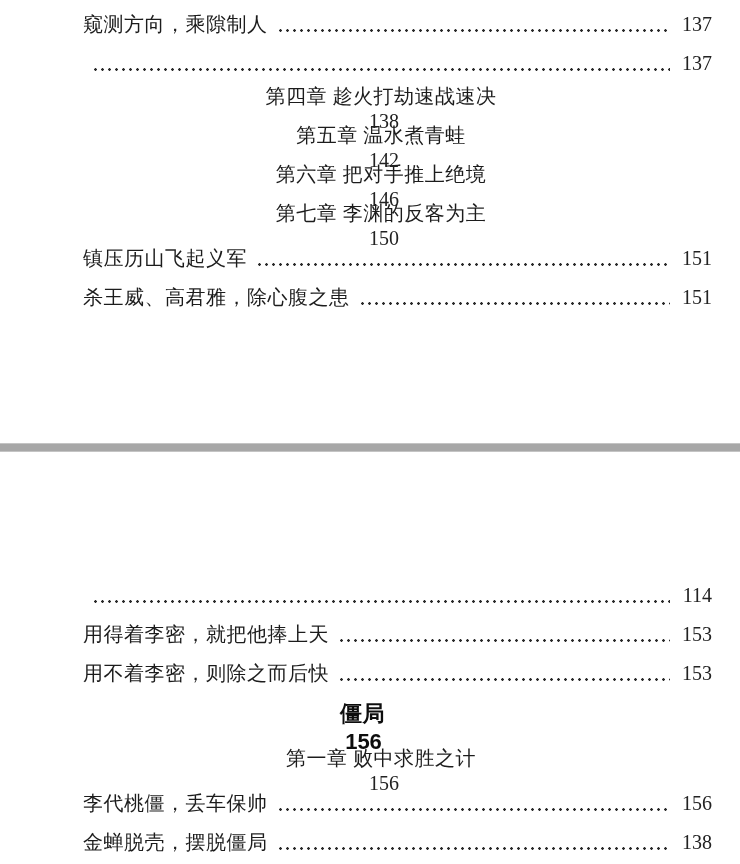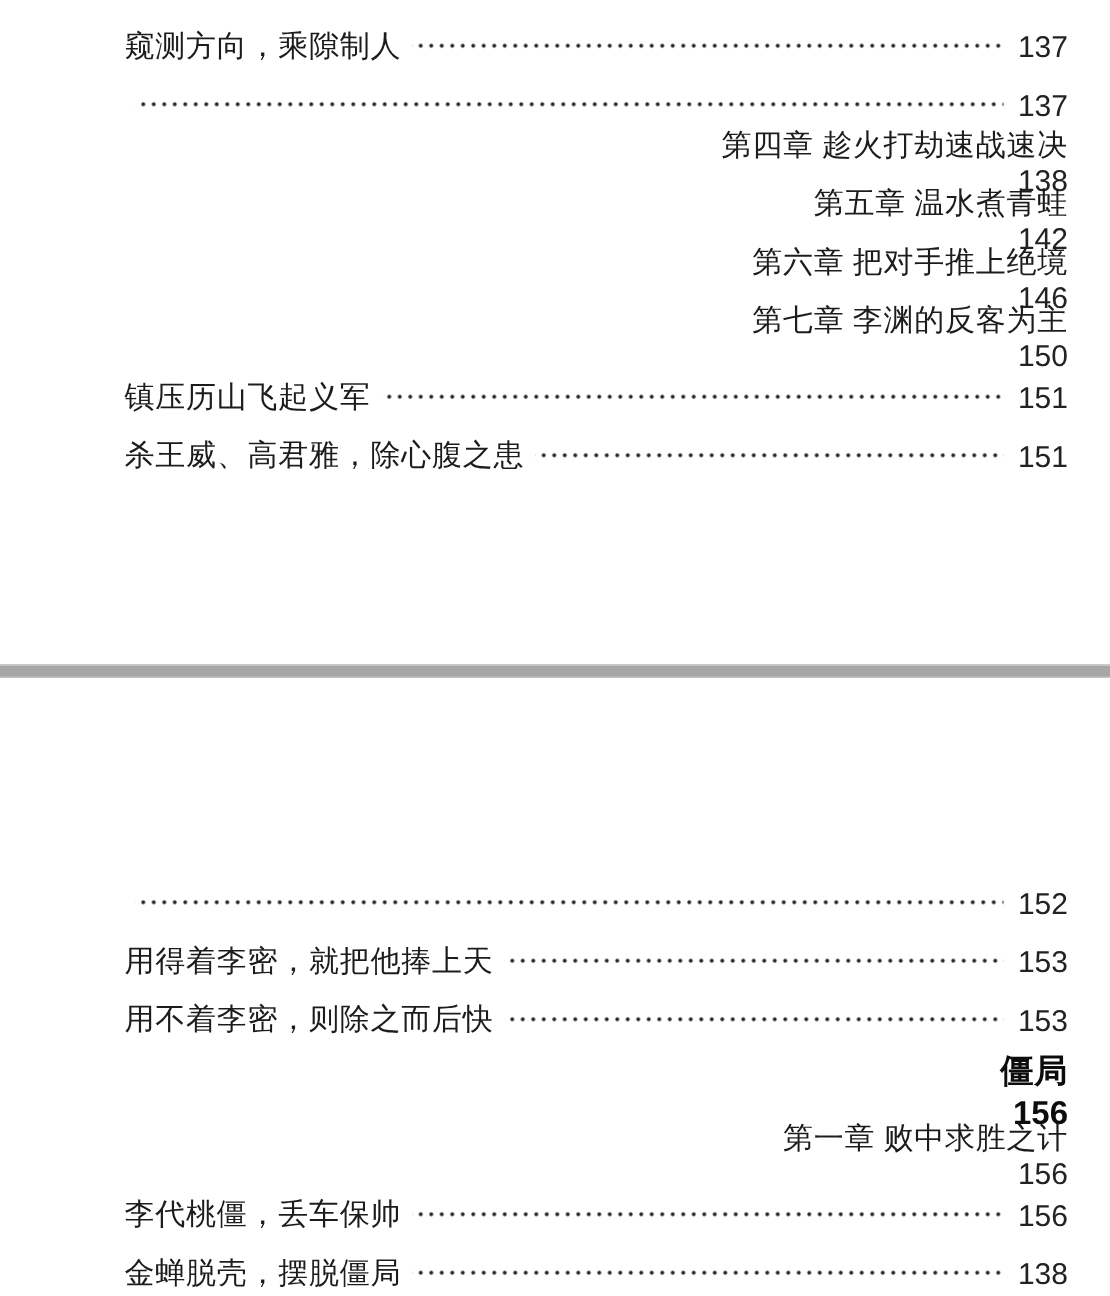--- a/index.html
+++ b/index.html
@@ -17,21 +17,21 @@
   .toc-block {
     position: absolute;
     left: 0;
     right: 0;
   }
   .toc-block.top    { top: 5px;   }
   .toc-block.bottom { top: 576px; }
 
   .row {
     display: flex;
-    align-items: flex-end;
+    align-items: center;
     height: 39px;
     padding-right: 28px;
     font-size: 20px;
     color: var(--text, #1c1c1c);
   }
   .level-chapter { padding-left: 50px; flex-direction: column; }
   .level-sub     { padding-left: 83px; }
   .level-part {
     padding-left: 13px;
     height: 42px;
@@ -61,21 +61,21 @@
     margin-left: 5px;
     background-image: radial-gradient(circle, #0c0c0c 1.55px, transparent 2px);
     background-size: 5.5px 7px;
     background-position: left 3px bottom 12px;
   }
 
   .pagenum {
     padding-left: 10px;
     min-width: 32px;
     text-align: right;
-    font-family: Liberation Sans, sans-serif;
+    font-family: Liberation Serif, serif;
     font-size: 20px;
     color: #222222;
     white-space: nowrap;
   }
   .level-chapter .pagenum { padding-left: 4px; }
   .level-part .pagenum {
     padding-left: 2px;
     font-family: "Liberation Sans", "DejaVu Sans", sans-serif;
     font-weight: 700;
     font-size: 22px;
@@ -148,21 +148,21 @@
         <span class="pagenum">151</span>
       </div>
     </section>
 
   <div class="separator"></div>
 
   <section class="toc-block bottom">
 
       <div class="row level-sub">
         <span class="dots"></span>
-        <span class="pagenum">152</span>
+        <span class="pagenum">114</span>
       </div>
 
       <div class="row level-sub">
         <span class="label">用得着李密，就把他捧上天</span>
         <span class="dots"></span>
         <span class="pagenum">153</span>
       </div>
 
       <div class="row level-sub">
         <span class="label">用不着李密，则除之而后快</span>

